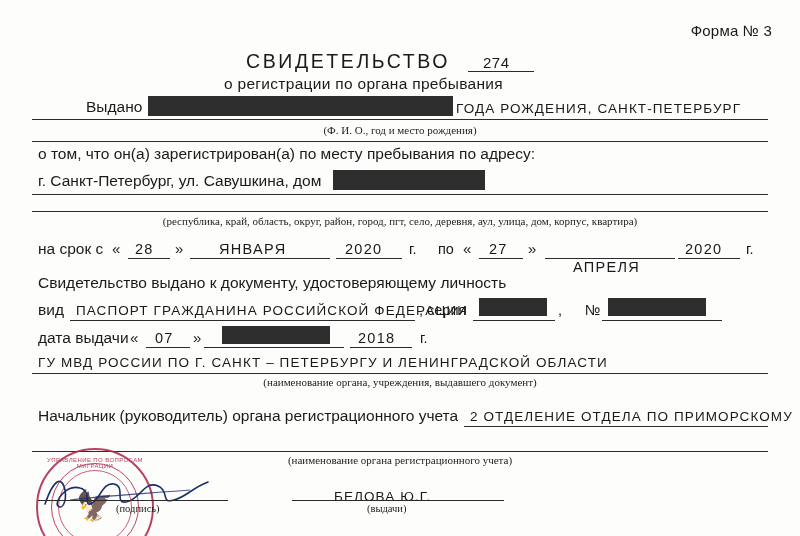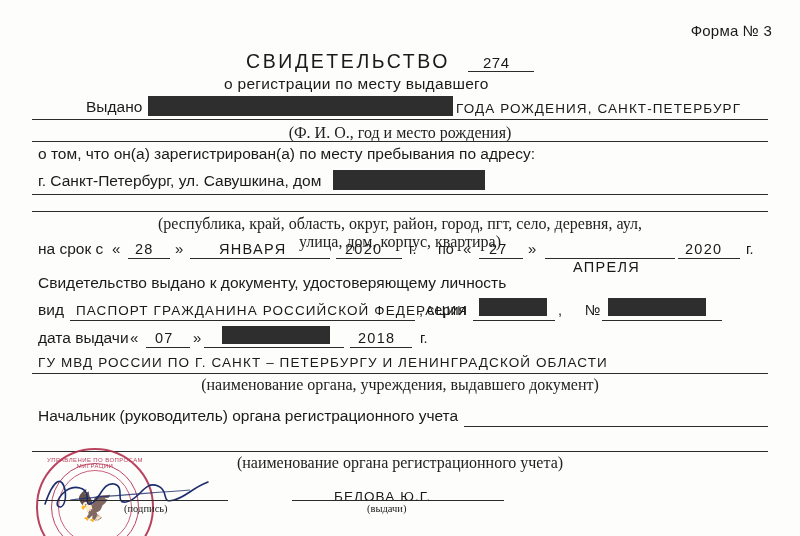--- a/index.html
+++ b/index.html
@@ -26,21 +26,21 @@
     position: absolute;
     height: 0;
     border-bottom: 1px solid #2b2b2b;
   }
   .redact {
     position: absolute;
     background: #2e2e2e;
   }
   .caption {
     position: absolute;
-    font-size: 16px;
+    font-size: 11px;
     color: #222;
     text-align: center;
     font-family: "Liberation Serif", serif;
   }
   .txt {
     position: absolute;
     white-space: nowrap;
     font-family: Liberation Sans, sans-serif;
   }
   
@@ -132,21 +132,21 @@
 <body>
 
 <div class="page">
 
   <div class="txt form-no" style="right:28px; top:22px;">Форма № 3</div>
 
   <div class="txt title-main" style="left:246px; top:50px;">СВИДЕТЕЛЬСТВО</div>
   <div class="txt num-274" style="left:483px; top:54px;">274</div>
   <div class="rule" style="left:468px; top:71px; width:66px;"></div>
 
-  <div class="txt title-sub" style="left:224px; top:75px;">о регистрации по месту выдавшего</div>
+  <div class="txt title-sub" style="left:224px; top:75px;">о регистрации по органа пребывания</div>
 
   <div class="txt body-16" style="left:86px; top:98px;">Выдано</div>
   <div class="redact" style="left:148px; top:96px; width:305px; height:20px;"></div>
   <div class="txt body-14 spaced" style="left:456px; top:101px;">ГОДА РОЖДЕНИЯ, САНКТ-ПЕТЕРБУРГ</div>
   <div class="rule" style="left:32px; top:119px; width:736px;"></div>
 
   <div class="caption" style="left:230px; top:124px; width:340px;">(Ф. И. О., год и место рождения)</div>
   <div class="rule" style="left:32px; top:141px; width:736px;"></div>
 
   <div class="txt body-16" style="left:38px; top:145px;">о том, что он(а) зарегистрирован(а) по месту пребывания по адресу:</div>
@@ -202,37 +202,38 @@
   <div class="rule" style="left:204px; top:347px; width:140px;"></div>
   <div class="txt filled-bold" style="left:358px; top:330px;">2018</div>
   <div class="rule" style="left:350px; top:347px; width:62px;"></div>
   <div class="txt body-15" style="left:420px; top:330px;">г.</div>
 
   <div class="txt body-14 spaced" style="left:38px; top:355px;">ГУ  МВД  РОССИИ  ПО  Г. САНКТ – ПЕТЕРБУРГУ  И  ЛЕНИНГРАДСКОЙ ОБЛАСТИ</div>
   <div class="rule" style="left:32px; top:373px; width:736px;"></div>
   <div class="caption" style="left:200px; top:376px; width:400px;">(наименование органа, учреждения, выдавшего документ)</div>
 
   <div class="txt body-16" style="left:38px; top:407px;text-align:center;">Начальник (руководитель) органа регистрационного учета</div>
+  <div class="txt body-14 spaced" style="left:470px; top:409px;">2 ОТДЕЛЕНИЕ ОТДЕЛА  ПО ПРИМОРСКОМУ</div>
   <div class="rule" style="left:464px; top:426px; width:304px;"></div>
 
   <div class="rule" style="left:32px; top:451px; width:736px;"></div>
   <div class="caption" style="left:210px; top:454px; width:380px;">(наименование органа регистрационного учета)</div>
 
   <div class="stamp">
     <div class="stamp-inner"></div>
     <div class="stamp-inner2"></div>
     <div class="stamp-txt-top">УПРАВЛЕНИЕ ПО ВОПРОСАМ МИГРАЦИИ</div>
     <div class="stamp-eagle">🦅</div>
 
   </div>
 
   <svg class="signature" viewBox="0 0 180 46">
     <path d="M5,34 C14,8 22,6 25,20 C27,32 22,40 18,36 C14,32 26,14 40,18 C52,21 44,36 50,34 C60,31 62,12 74,14 C86,16 74,34 86,32 C100,30 104,10 118,16 C130,21 120,34 134,30 C146,27 152,18 168,12" fill="none" stroke="#1b2d6b" stroke-width="1.6" stroke-linecap="round"></path>
     <path d="M30,30 C60,26 100,24 150,20" fill="none" stroke="#1b2d6b" stroke-width="1.1" opacity=".8"></path>
   </svg>
   <div class="rule" style="left:38px; top:500px; width:190px;"></div>
-  <div class="sig-caption" style="left:124px; top:503px;">(подпись)</div>
+  <div class="sig-caption" style="left:116px; top:503px;">(подпись)</div>
 
   <div class="txt body-14 spaced" style="left:334px; top:489px;">БЕЛОВА Ю.Г.</div>
   <div class="rule" style="left:292px; top:500px; width:212px;"></div>
   <div class="sig-caption" style="left:367px; top:503px;">(выдачи)</div>
 
 </div>
 
 </body></html>

